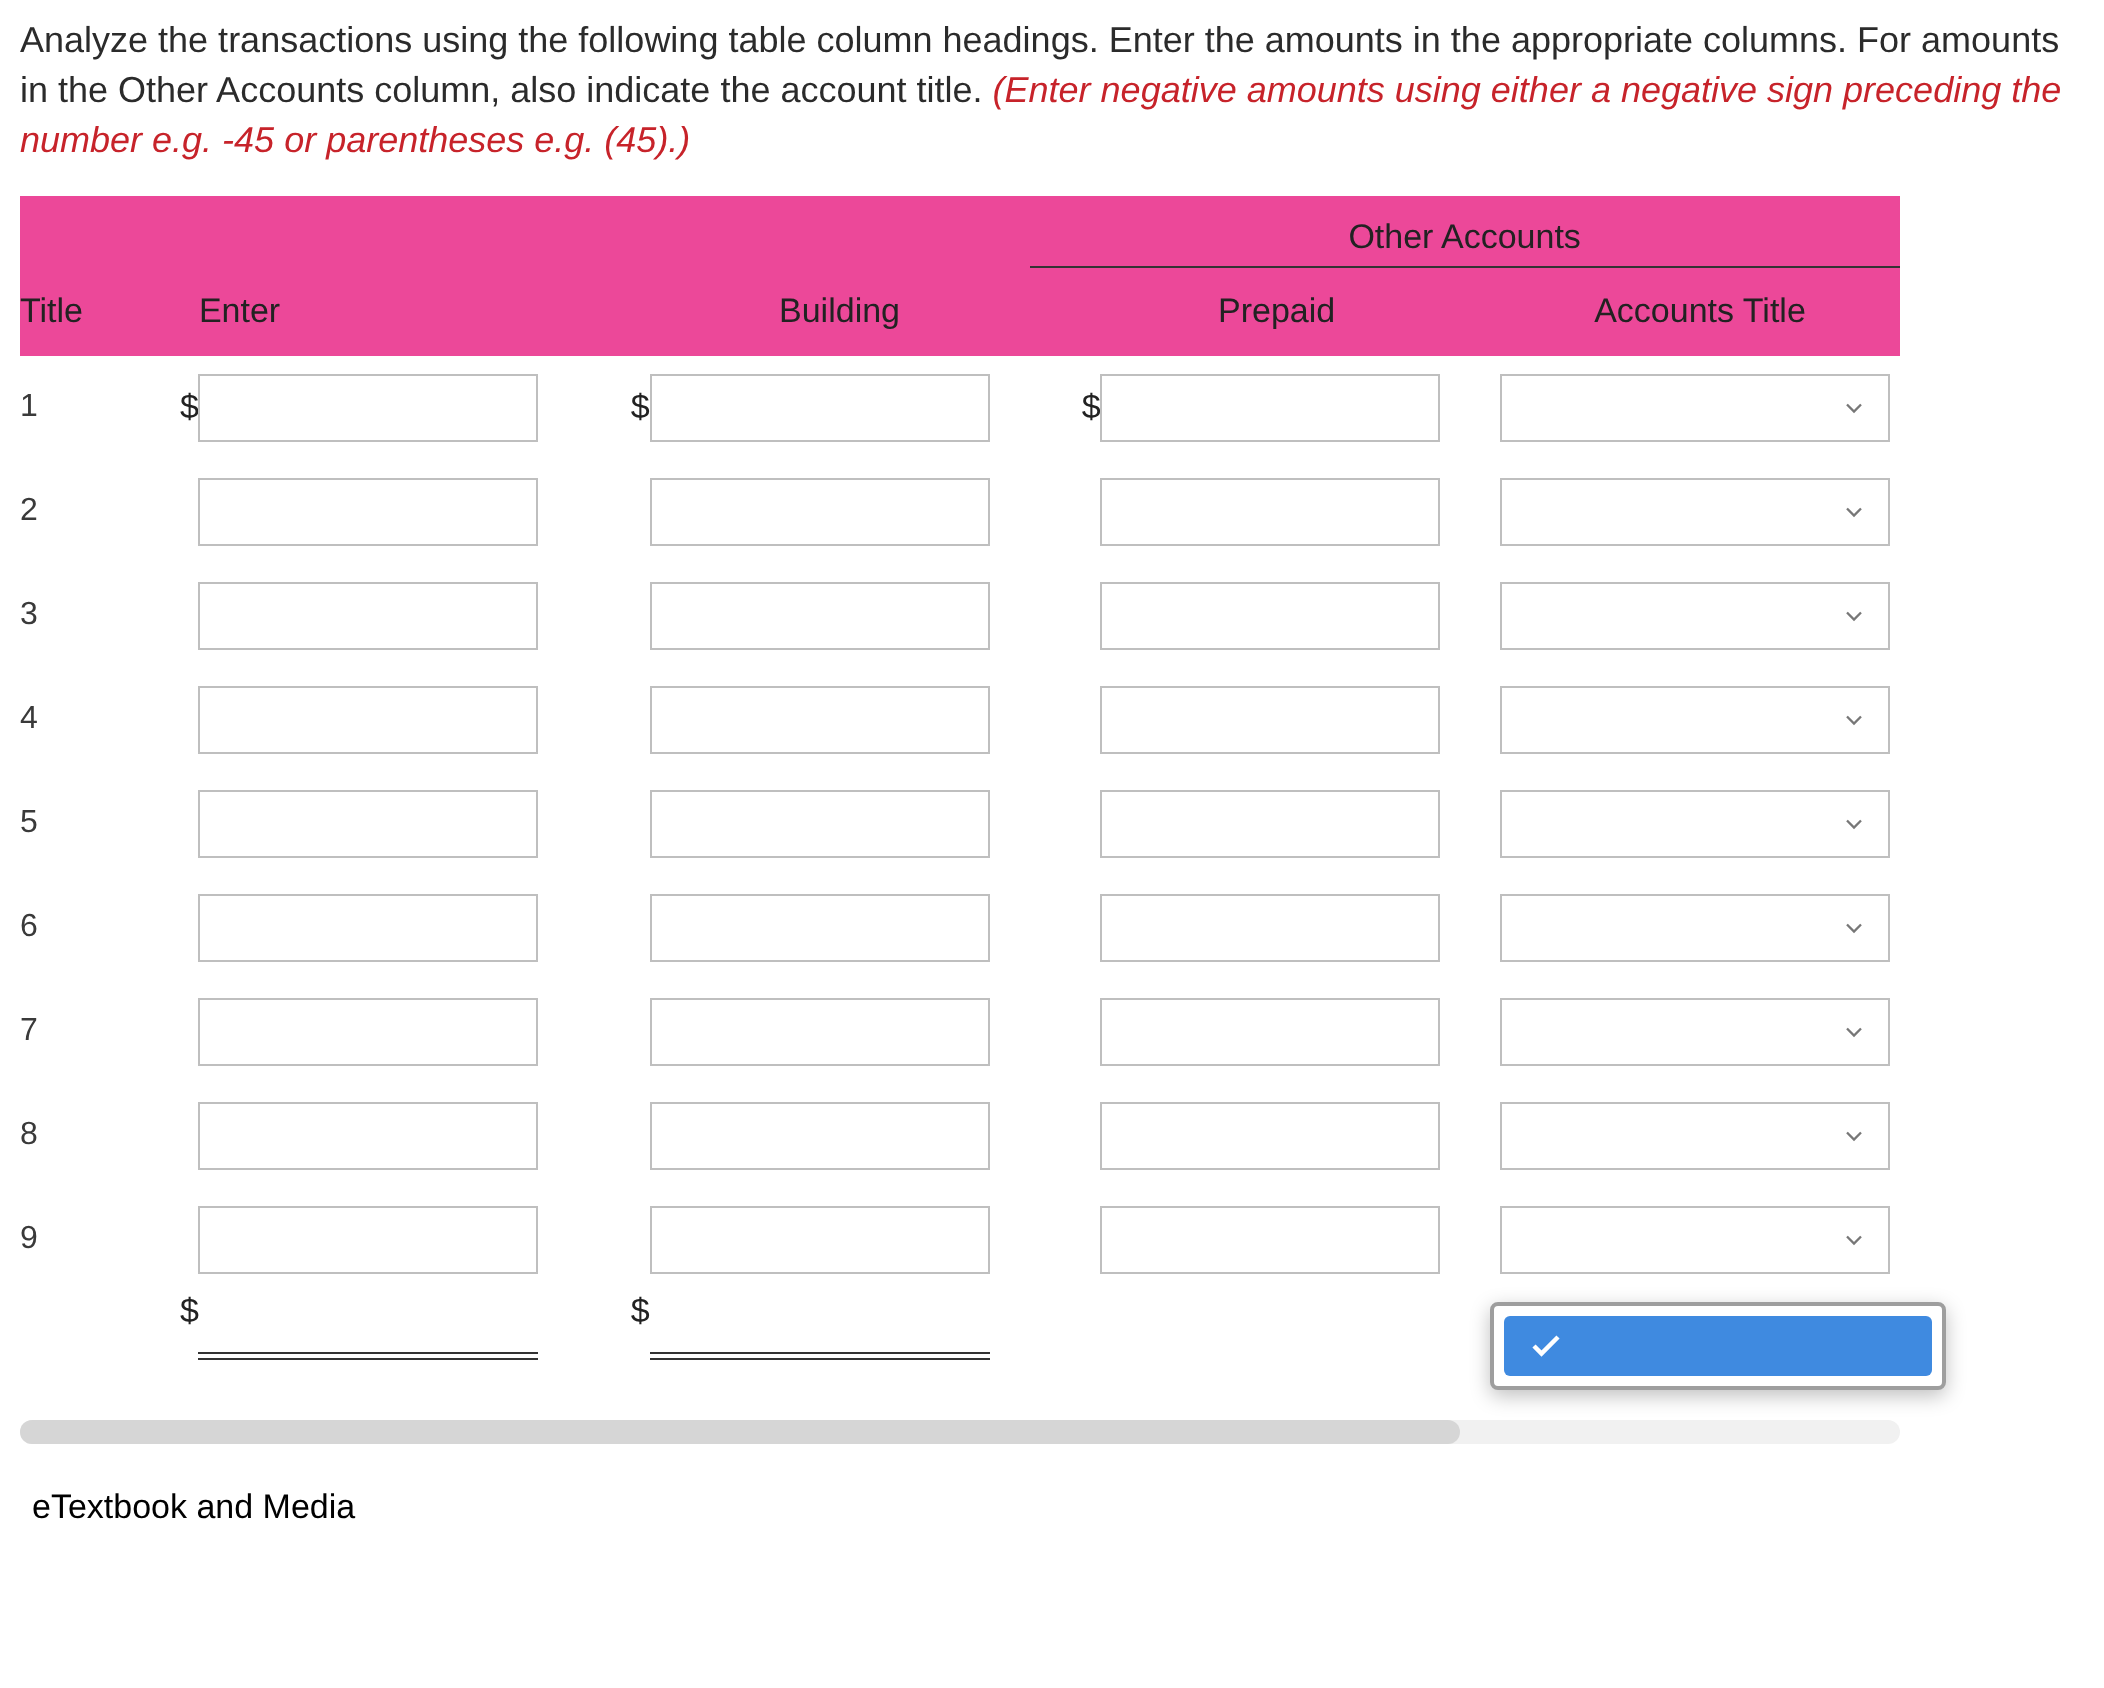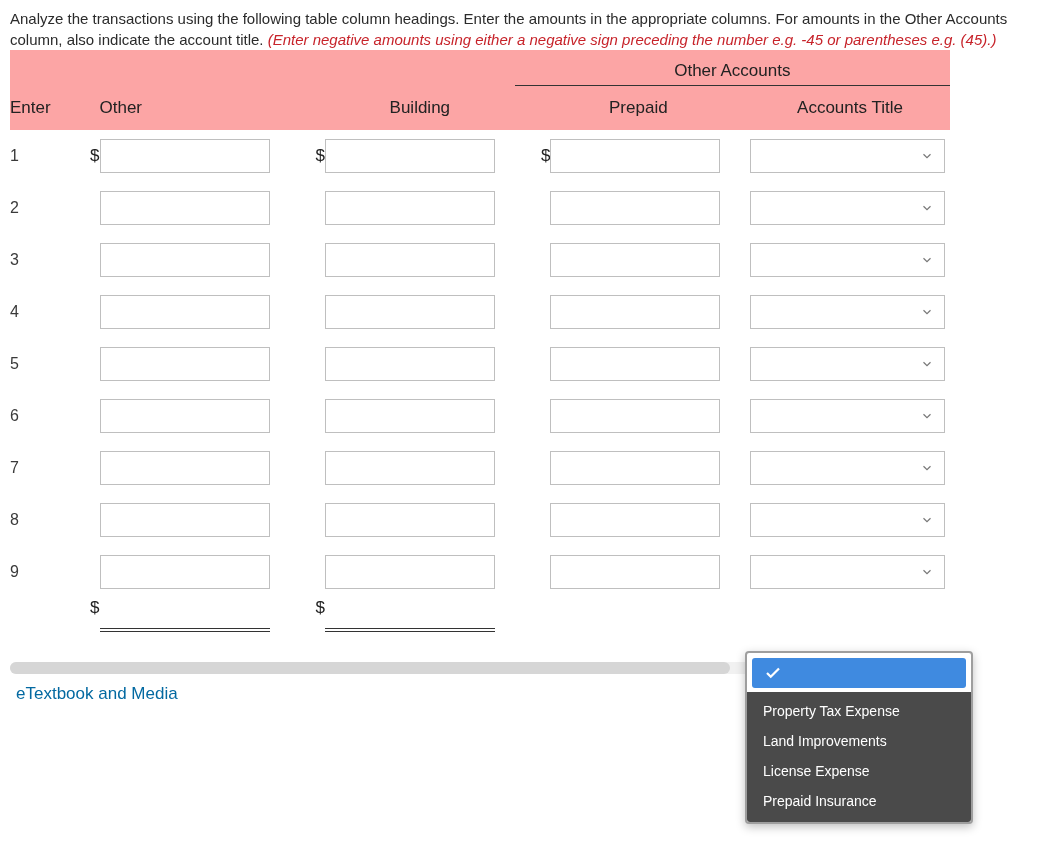--- a/index.html
+++ b/index.html
@@ -11,39 +11,40 @@
     background: #fff;
     width: 1052px;
     height: 844px;
     overflow: hidden;
   }
   .page {
     padding: 8px 10px 0 10px;
     width: 1052px;
   }
   .instructions {
-    font-size: 15px;
+    font-size: 18px;
     line-height: 1.4;
     color: #2b2b2b;
+    margin-bottom: 14px;
   }
   .instructions .red {
     color: #c7232a;
     font-style: italic;
   }
 
   table.tx {
     border-collapse: collapse;
     width: 940px;
   }
   table.tx th, table.tx td {
     padding: 0;
   }
 
   .hdr-row1 td, .hdr-row2 td {
-    background: #fca5a5;
+    background: #ec4899;
   }
   .hdr-row1 .spacer { height: 36px; }
   .hdr-row2 td { height: 44px; }
 
   .groupline {
     border-top: 1px solid #333;
     width: 100%;
     height: 1px;
   }
   .groupcell {
@@ -116,23 +117,23 @@
     position: relative;
   }
   .scrollbar-thumb {
     position: absolute; left: 0; top: 0;
     width: 720px; height: 12px;
     background: #d6d6d6;
     border-radius: 6px;
   }
 
   .etext {
-    margin-top: 10px;
+    margin-top: 22px;
     font-size: 17px;
-    color: #0369a1;
+    color: #000000;
     padding-left: 6px;
   }
 
   
   .dropdown {
     position: absolute;
     left: 745px;
     top: 651px;
     width: 228px;
     background: #fff;
@@ -197,23 +198,23 @@
     <tbody>
         <tr class="hdr-row1">
       <td class="spacer" colspan="5"></td>
       <td colspan="4" class="groupcell" style="vertical-align:bottom;">
         <div style="padding-bottom:4px;">Other Accounts</div>
         <div class="groupline"></div>
       </td>
     </tr>
 
     <tr class="hdr-row2">
+      <td class="hdr-label">Title</td>
+      <td></td>
       <td class="hdr-label">Enter</td>
-      <td></td>
-      <td class="hdr-label">Other</td>
       <td></td>
       <td class="hdr-label center">Building</td>
       <td></td>
       <td class="hdr-label center">Prepaid</td>
       <td></td>
       <td class="hdr-label center">Accounts Title</td>
     </tr>
 
     <tr class="row">
       <td class="itemnum">1</td>
@@ -387,19 +388,13 @@
 
   <div class="etext">eTextbook and Media</div>
 </div>
 
 <div class="dropdown">
   <div class="dd-item sel">
     <svg viewBox="0 0 24 24">
         <polyline points="4 12 9 17 20 6"></polyline>
       </svg>
   </div>
-  <div class="lower">
-    <div class="dd-item">Property Tax Expense</div>
-    <div class="dd-item">Land Improvements</div>
-    <div class="dd-item">License Expense</div>
-    <div class="dd-item">Prepaid Insurance</div>
-  </div>
 </div>
 
 </body></html>

